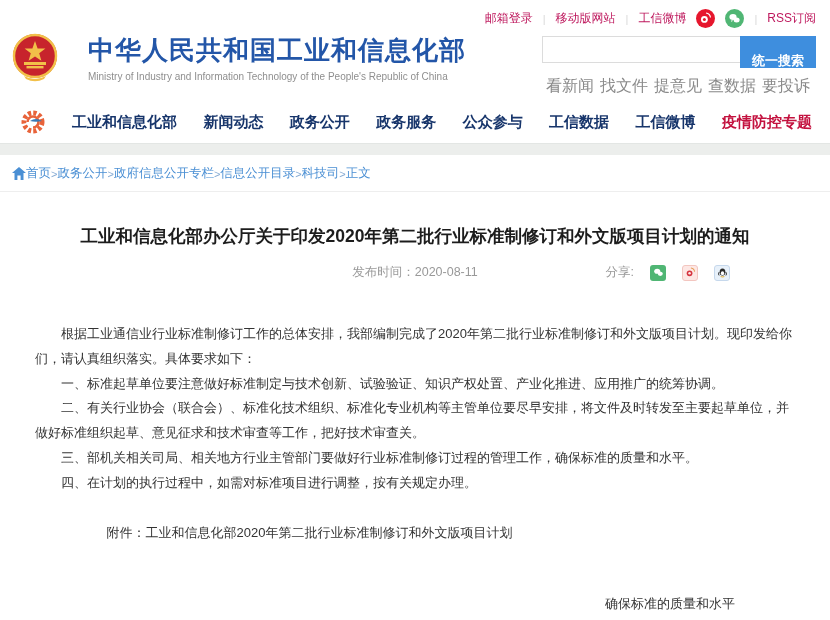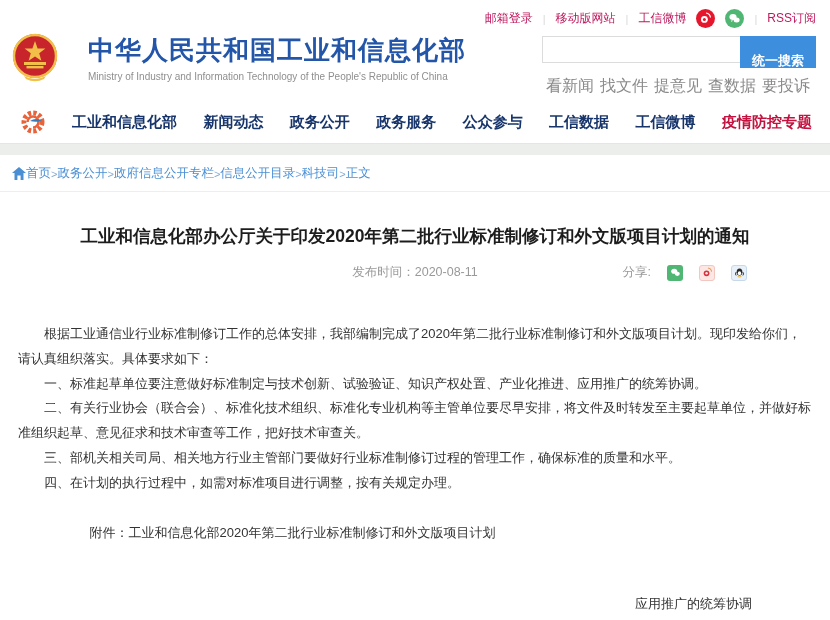--- a/index.html
+++ b/index.html
@@ -40,21 +40,21 @@
   .nav-item.hot { color:#c3123f; }
   .gray-band { height:12px; background:#eceeec; border-top:1px solid #e3e6e4; }
 
   
   .breadcrumb { display:flex; align-items:center; padding:10px 0 9px 12px;
     font-size:12.5px; color:#4a8fd4; border-bottom:1px solid #eeeeee; }
   .breadcrumb .crumb { color:#4a8fd4; cursor:pointer; white-space:nowrap; }
   .breadcrumb .bsep { color:#86abd4; font-size:11px; }
 
   
-  .article { padding:0 18px; }
+  .article { padding:0 35px; }
   .article-title { margin:28px 40px 0 40px; text-align:center; font-size:17.5px;
     font-weight:bold; color:#1c1c1c; line-height:1.85;
     font-family:"Liberation Sans","DejaVu Sans",sans-serif; }
   .meta-row { position:relative; margin-top:12px; height:20px; text-align:center;
     font-size:12.5px; color:#999; }
   .share { position:absolute; right:65px; top:0; display:flex; align-items:center;
     gap:16px; color:#999; }
   .share-ic { width:16px; height:16px; border-radius:3px; display:inline-flex;
     align-items:center; justify-content:center; cursor:pointer; }
 
@@ -195,16 +195,16 @@
     <p>根据工业通信业行业标准制修订工作的总体安排，我部编制完成了2020年第二批行业标准制修订和外文版项目计划。现印发给你们，请认真组织落实。具体要求如下：</p>
     <p>一、标准起草单位要注意做好标准制定与技术创新、试验验证、知识产权处置、产业化推进、应用推广的统筹协调。</p>
     <p>二、有关行业协会（联合会）、标准化技术组织、标准化专业机构等主管单位要尽早安排，将文件及时转发至主要起草单位，并做好标准组织起草、意见征求和技术审查等工作，把好技术审查关。</p>
     <p>三、部机关相关司局、相关地方行业主管部门要做好行业标准制修订过程的管理工作，确保标准的质量和水平。</p>
     <p>四、在计划的执行过程中，如需对标准项目进行调整，按有关规定办理。</p>
   </div>
 
   <div class="attachment">附件：工业和信息化部2020年第二批行业标准制修订和外文版项目计划</div>
 
   <div class="signature">
-    <div>应用推广的统筹协调</div>
+    <div>确保标准的质量和水平</div>
 
   </div>
 </div>
 
 </body></html>

